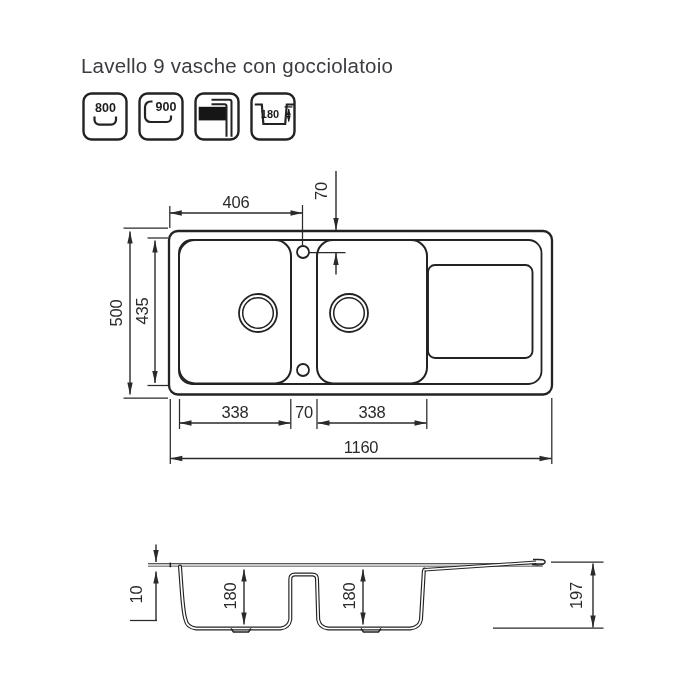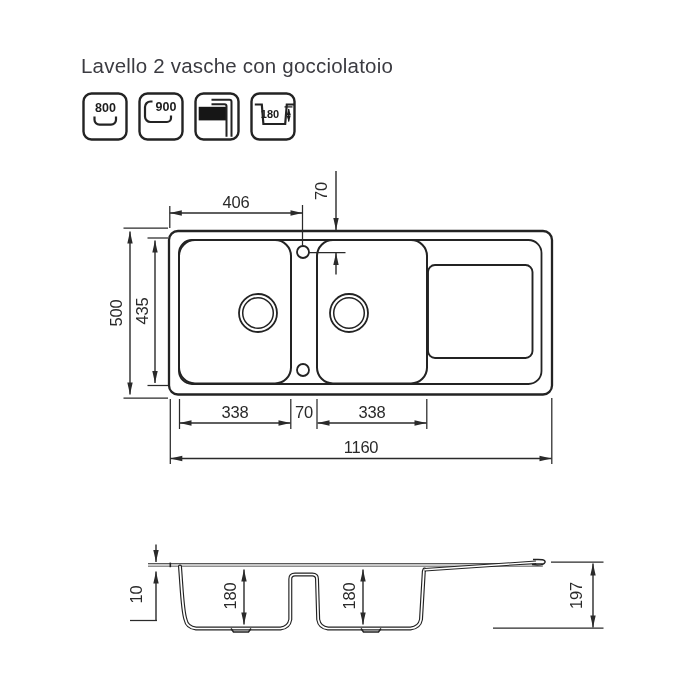--- a/index.html
+++ b/index.html
@@ -13,21 +13,21 @@
   .ext{stroke:#2a2a2a;stroke-width:1.25;fill:none;}
   .dimtxt{fill:#2a2a2a;font-family:"Liberation Sans",sans-serif;font-size:16.5px;letter-spacing:-0.2px;}
   .icontxt{fill:#1c1c1c;font-family:"Liberation Sans",sans-serif;font-weight:bold;}
   .wcore{stroke:#ffffff;fill:none;}
 </style>
 </head>
 <body>
 
 <div class="page">
 
-  <h1 class="title">Lavello 2 vasche con gocciolatoio</h1>
+  <h1 class="title">Lavello 9 vasche con gocciolatoio</h1>
 
   <svg width="700" height="700" viewBox="0 0 700 700">
     <defs>
       <marker id="arr" viewBox="0 0 14 8" markerWidth="14" markerHeight="8" refX="13" refY="4" orient="auto-start-reverse" markerUnits="userSpaceOnUse">
         <path d="M13,4 L1,1.3 L1,6.7 Z" fill="#2a2a2a"></path>
       </marker>
       <marker id="arrS" viewBox="0 0 8 6" markerWidth="8" markerHeight="6" refX="7" refY="3" orient="auto-start-reverse" markerUnits="userSpaceOnUse">
         <path d="M7.5,3 L1,0.9 L1,5.1 Z" fill="#1c1c1c"></path>
       </marker>
     </defs>

